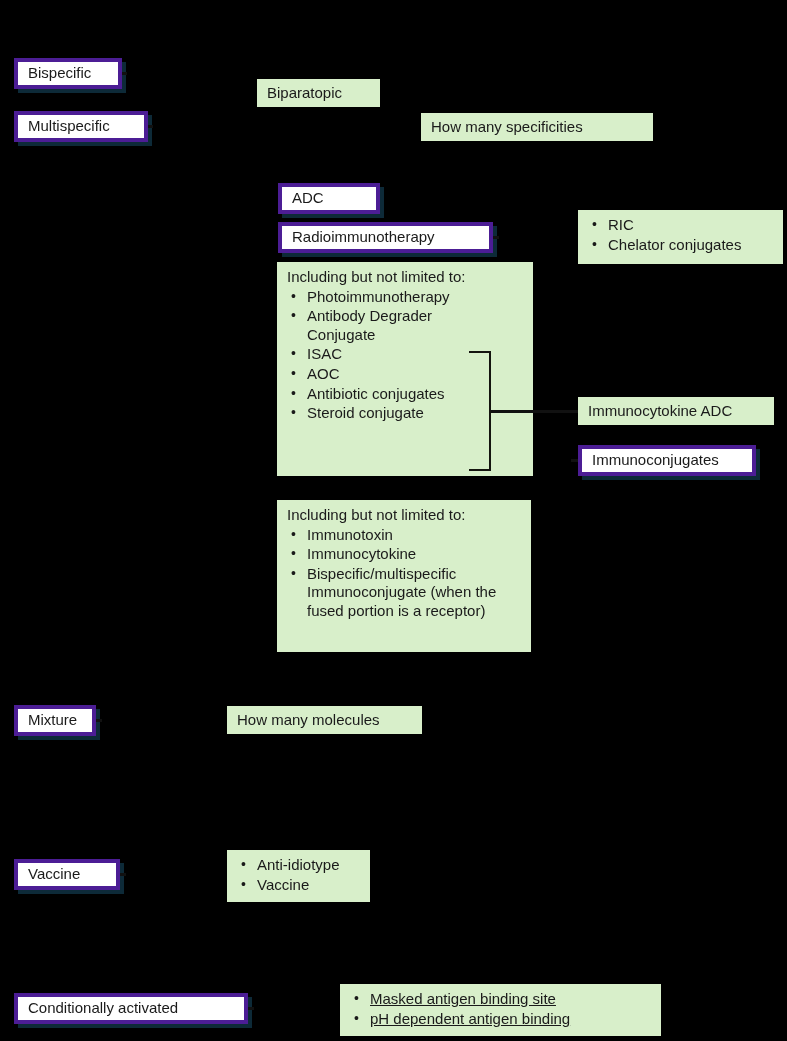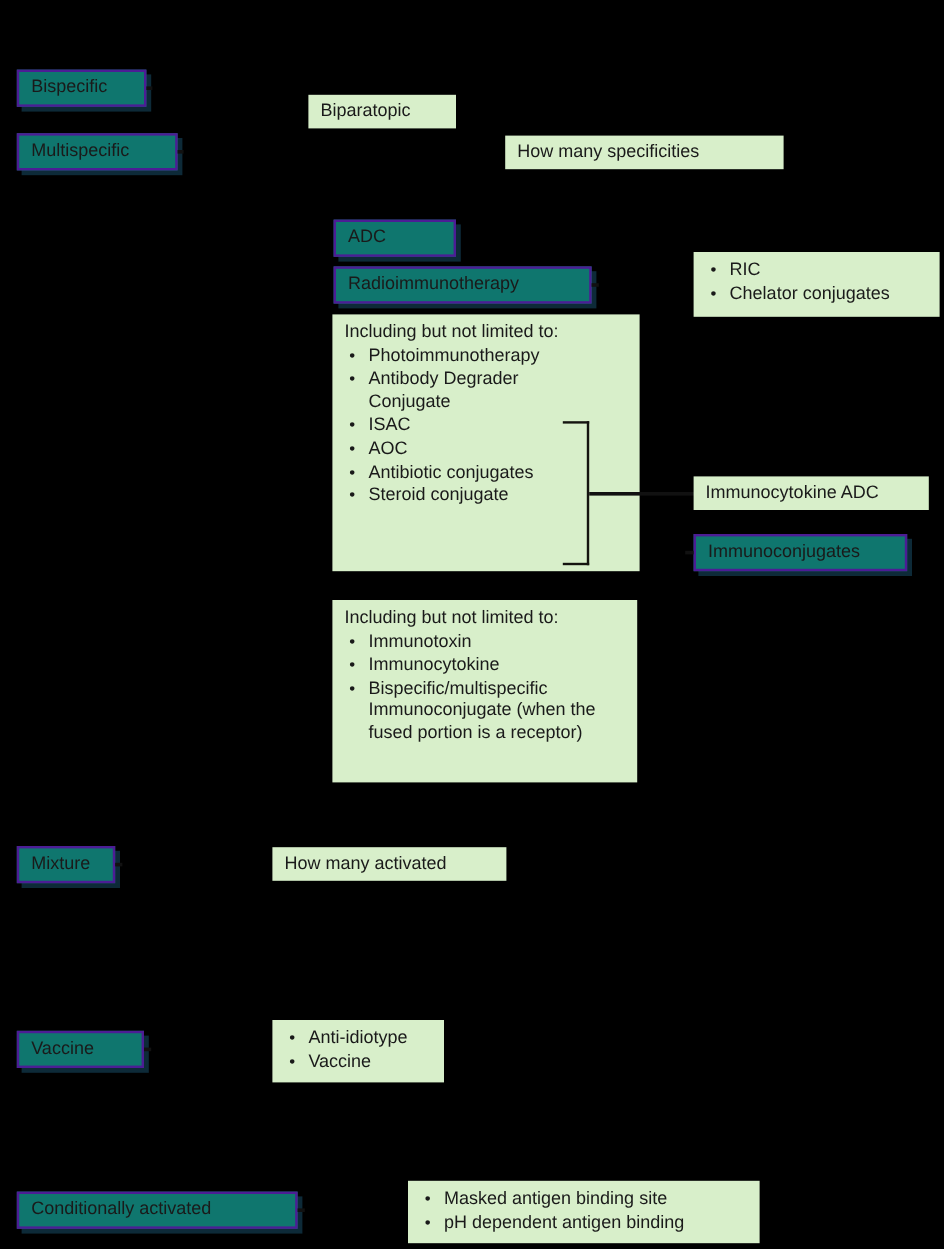--- a/index.html
+++ b/index.html
@@ -16,22 +16,22 @@
     font-family: "Liberation Sans", sans-serif;
   }
   .node {
     position: absolute;
     box-sizing: border-box;
     color: #1a1a1a;
     line-height: 1.24;
   }
   
   .blue {
-    background: #0f766e;
-    border: 2px solid #4c1d95;
+    background: #ffffff;
+    border: 4px solid #4c1d95;
     box-shadow: 4px 4px 0 0 #0d2a38;
     display: flex;
     align-items: center;
     padding: 0 10px;
     font-size: 15px;
   }
   
   .green {
     background: #d8efca;
     border: none;
@@ -152,40 +152,40 @@
       <li style="width:215px;">Bispecific/multispecific Immunoconjugate (when the fused portion is a receptor)</li>
     </ul>
   </div>
 
   <div class="node blue" style="left:14px; top:705px; width:82px; height:31px;">
     <span>Mixture</span>
   </div>
   <div class="line" style="left:96px; top:719px; width:6px; height:3px;"></div>
 
   <div class="node green center" style="left:227px; top:706px; width:195px; height:28px;">
-    <span>How many activated</span>
+    <span>How many molecules</span>
   </div>
 
   <div class="node blue" style="left:14px; top:859px; width:106px; height:31px;">
     <span>Vaccine</span>
   </div>
   <div class="line" style="left:120px; top:873px; width:6px; height:3px;"></div>
 
   <div class="node green" style="left:227px; top:850px; width:143px; height:52px;">
     <ul class="bullets">
       <li>Anti-idiotype</li>
       <li>Vaccine</li>
     </ul>
   </div>
 
   <div class="node blue" style="left:14px; top:993px; width:234px; height:31px;">
     <span>Conditionally activated</span>
   </div>
   <div class="line" style="left:248px; top:1007px; width:6px; height:3px;"></div>
 
-  <div class="node green" style="left:340px; top:984px; width:293px; height:52px;">
+  <div class="node green" style="left:340px; top:984px; width:321px; height:52px;text-decoration:underline;">
     <ul class="bullets">
       <li>Masked antigen binding site</li>
       <li>pH dependent antigen binding</li>
     </ul>
   </div>
 
 </div>
 
 </body></html>

